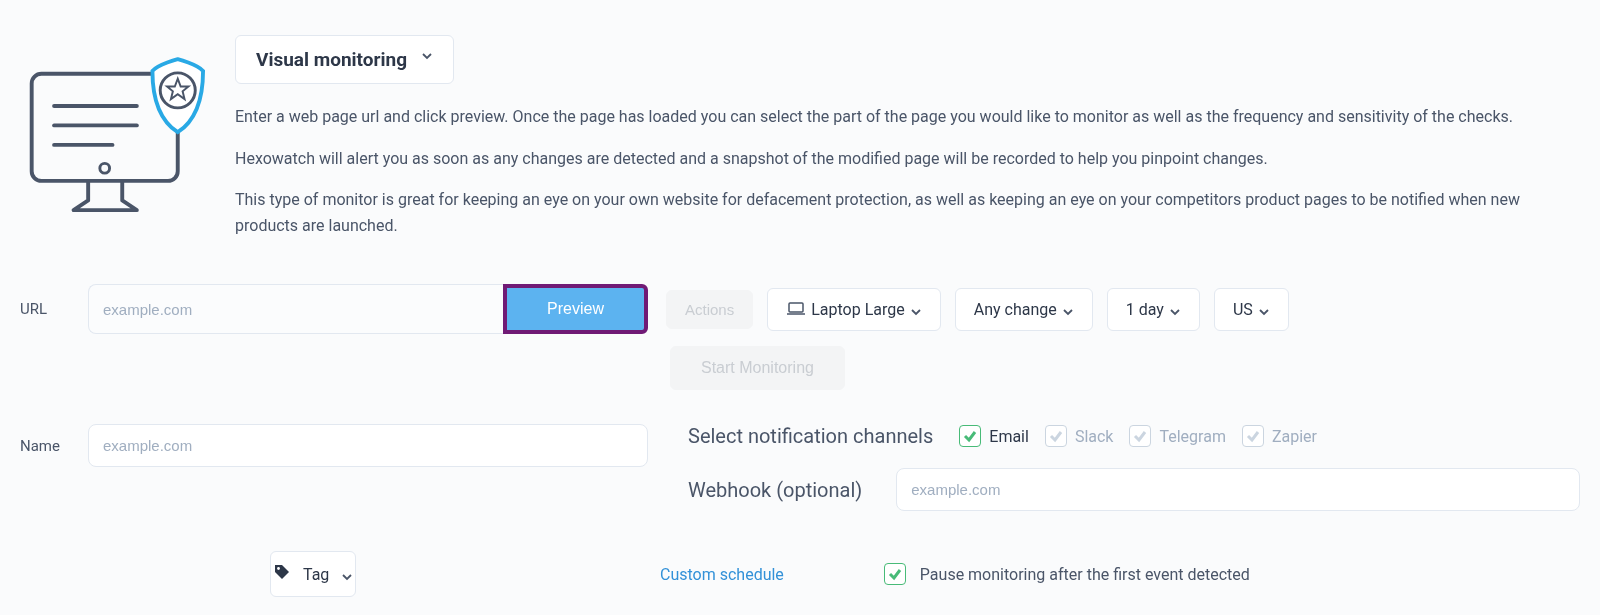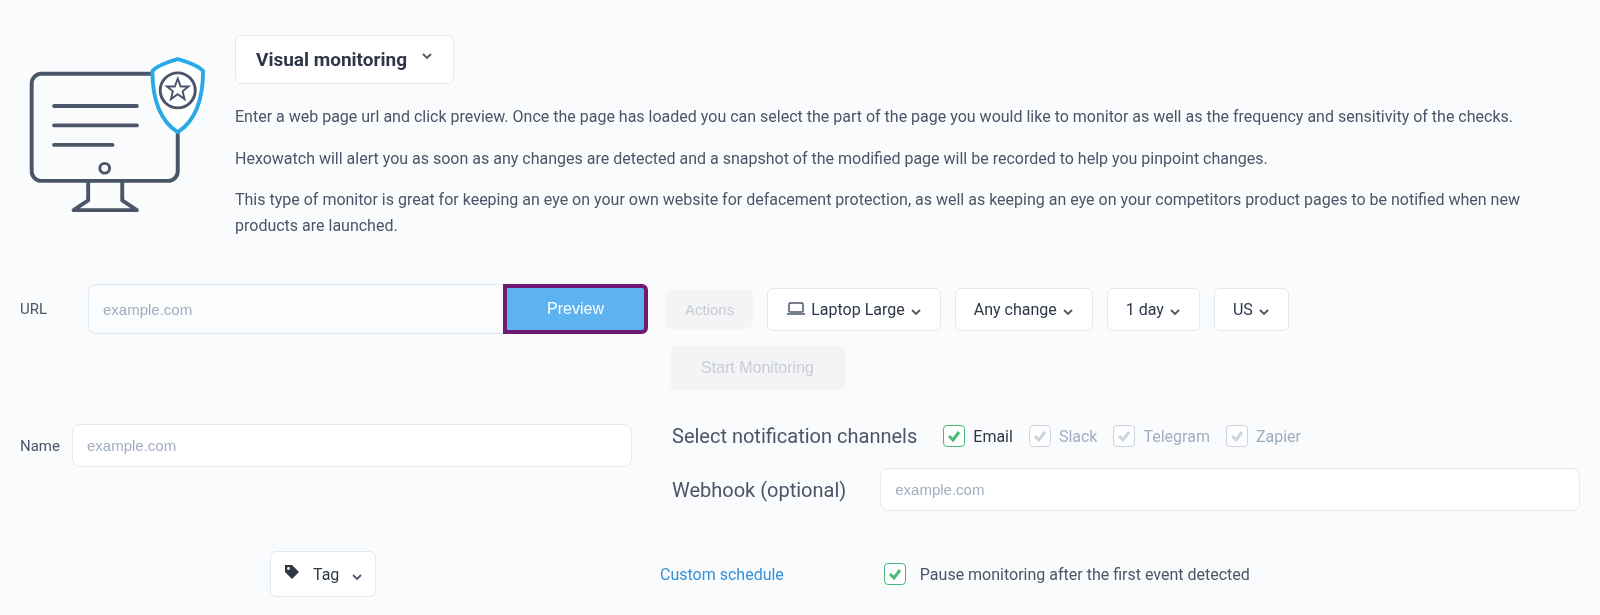--- a/index.html
+++ b/index.html
@@ -135,21 +135,21 @@
 }
 .select-btn .icon { display: inline-flex; }
 .row2 {
   display: flex;
   align-items: flex-start;
   gap: 40px;
 }
 .name-col {
   display: flex;
   align-items: center;
-  gap: 2px;
+  gap: 18px;
 }
 .name-col .text-input { width: 560px; }
 .notif-col { flex: 1; }
 .notif-row {
   display: flex;
   align-items: center;
   gap: 16px;
   margin-bottom: 20px;
 }
 .notif-label {
@@ -192,21 +192,21 @@
   display: flex;
   align-items: center;
   gap: 18px;
   width: 640px;
 }
 .tag-btn {
   margin-left: 250px;
   border: 1px solid #e2e8f0;
   background: #fff;
   border-radius: 6px;
-  padding: 11px 12px;
+  padding: 11px 2px;
   font-size: 16px;
   cursor: pointer;
   display: inline-flex;
   align-items: center;
   gap: 12px;
   color: #2d3748;
 }
 .tag-icon svg { width: 18px; height: 18px; }
 .custom-schedule {
   color: #3291d8;

